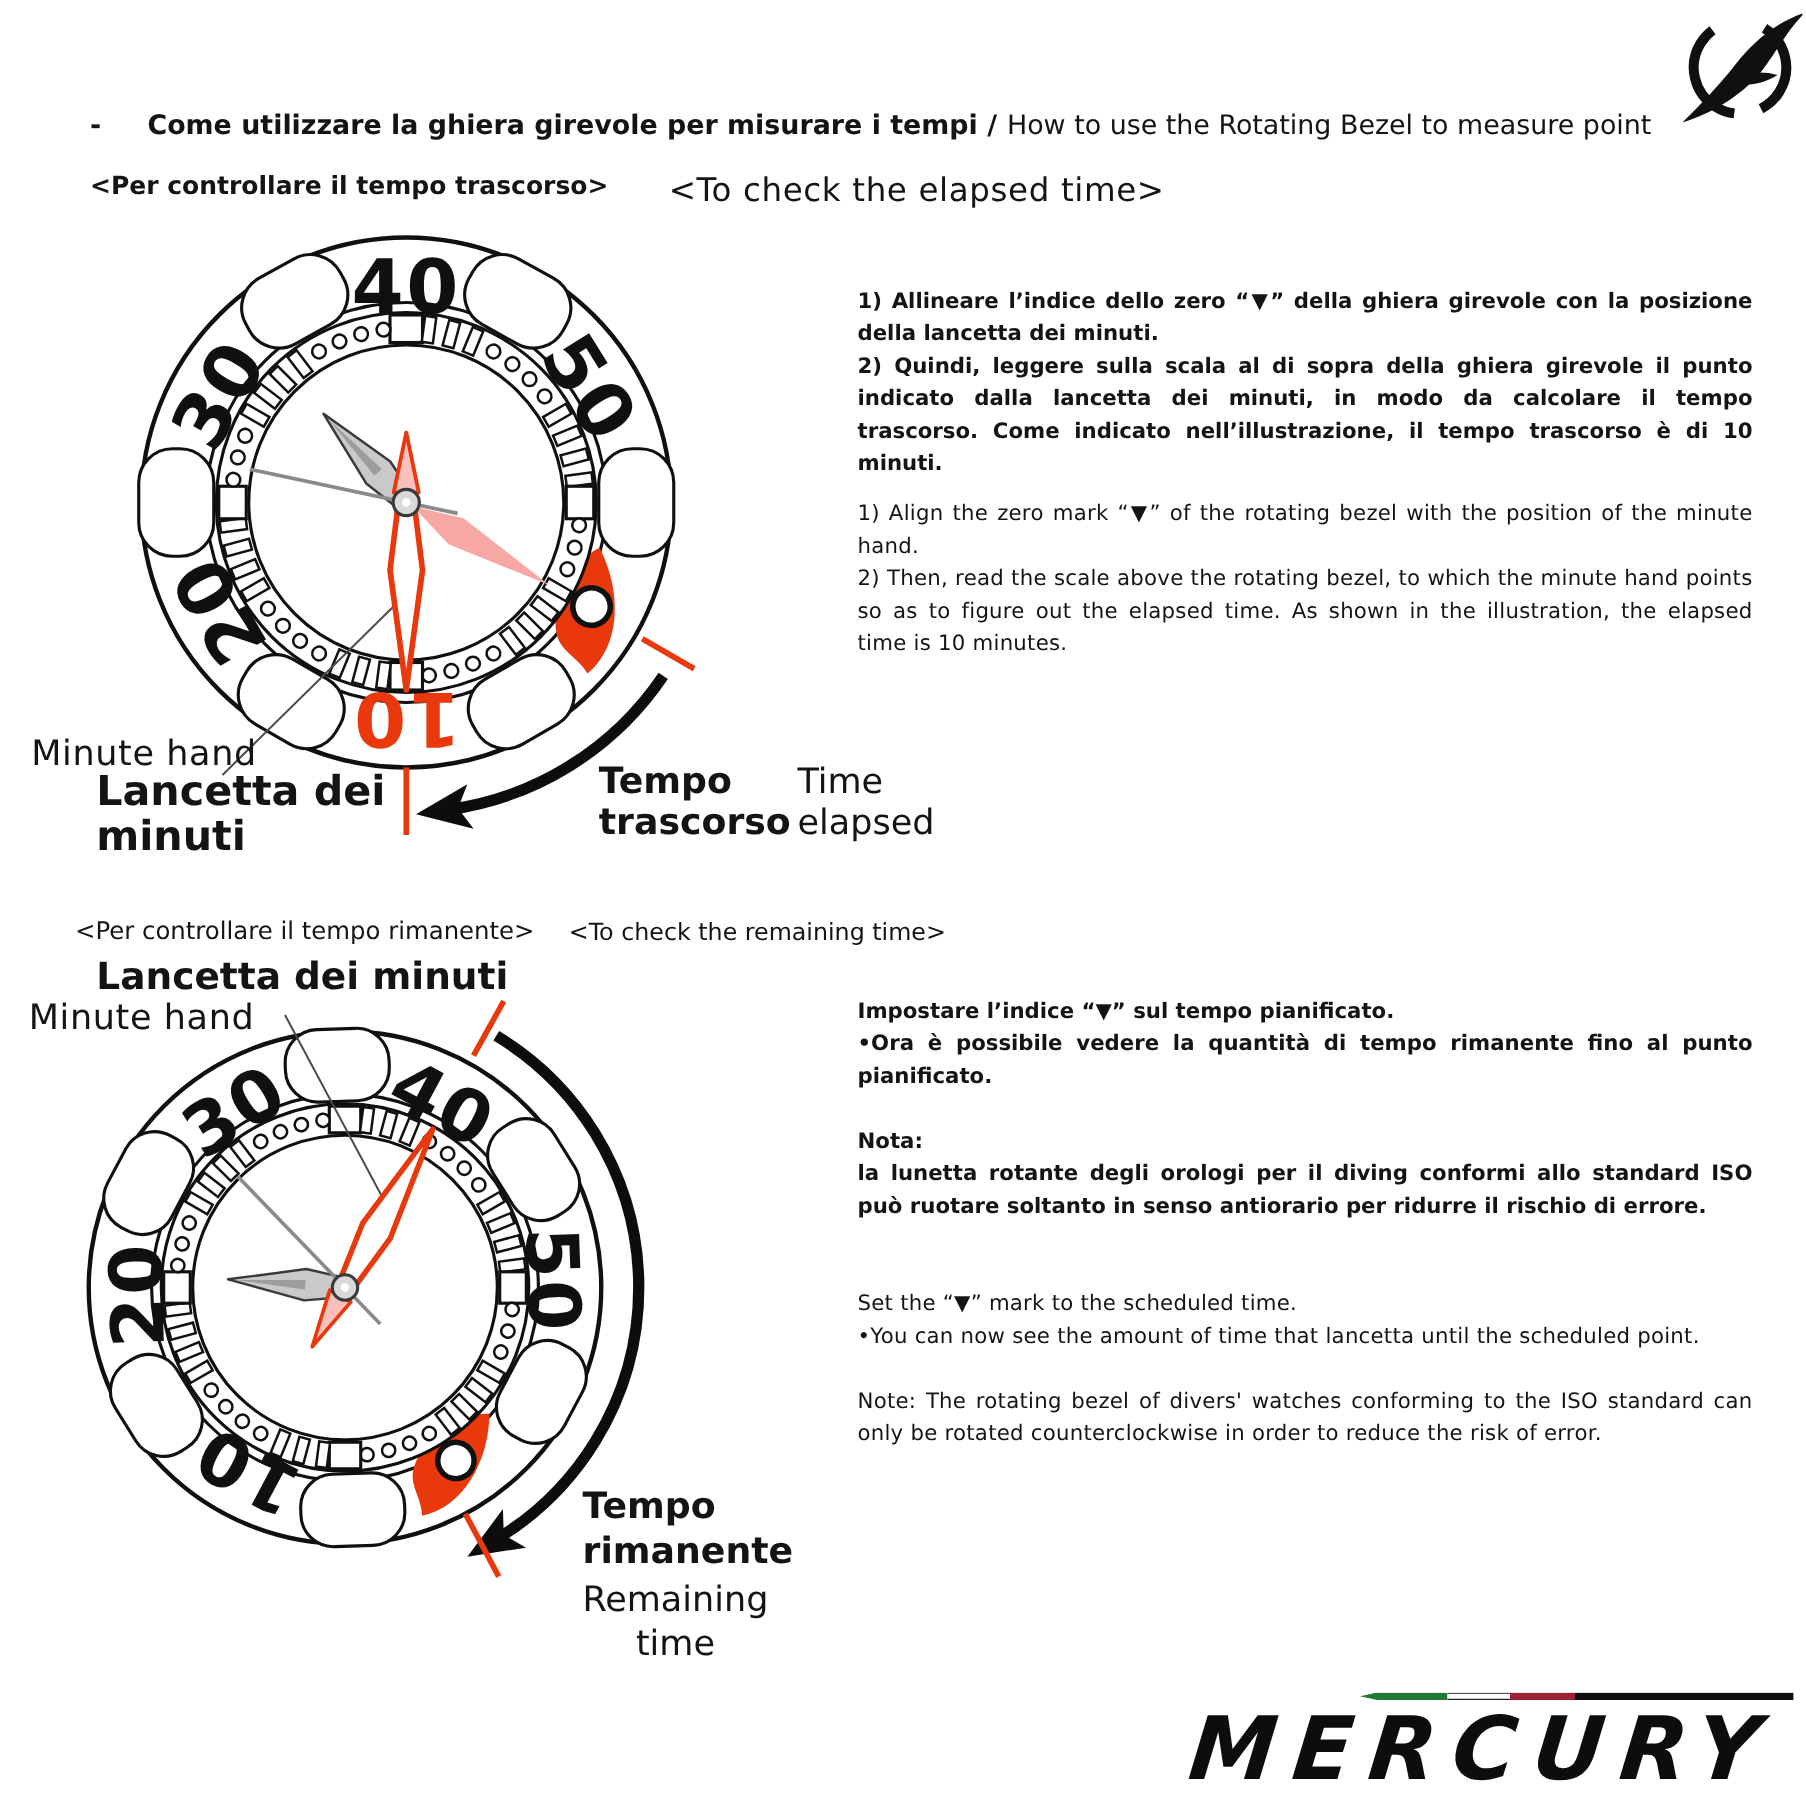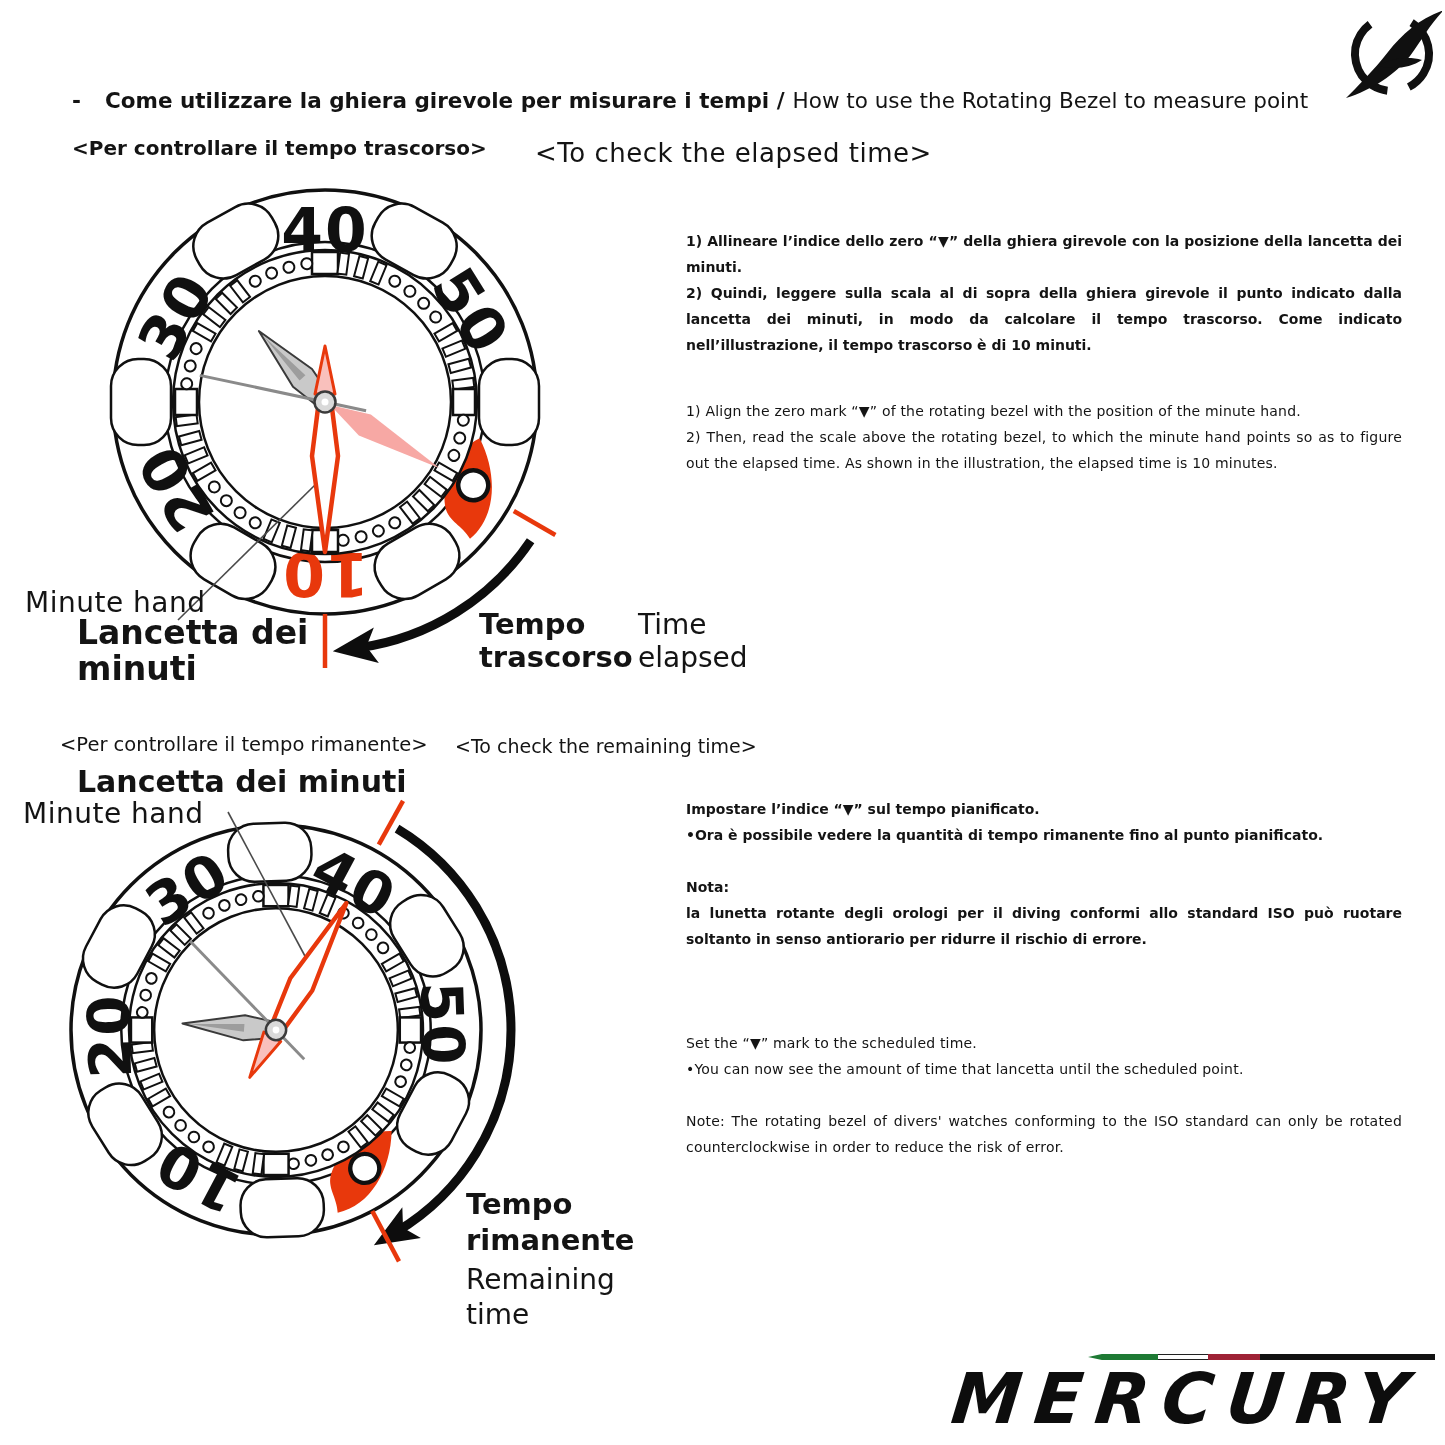--- a/index.html
+++ b/index.html
@@ -4,42 +4,42 @@
 <style>
   html,body{margin:0;padding:0;background:#ffffff;}
   body{width:1445px;height:1445px;position:relative;overflow:hidden;
        font-family:"DejaVu Sans","Liberation Sans",sans-serif;color:#141414;}
   .abs{position:absolute;}
   .pre{white-space:pre-line;}
   .just{text-align:justify;white-space:pre-line;}
 
   .main-title{left:72px;top:88px;width:1340px;font-size:21.5px;}
   .main-title .dash{margin-right:24px;font-weight:bold;}
-  .main-title .it{font-weight:bold;margin-right:8px;}
+  .main-title .it{font-weight:bold;margin-right:8px;margin-left:13px;}
 
   .sub1-it{left:72px;top:136px;font-size:20px;font-weight:bold;}
   .sub1-en{left:535px;top:138px;font-size:26px;letter-spacing:.5px;}
 
-  .col{left:686px;width:716px;font-size:14px;line-height:26px;}
+  .col{left:686px;width:716px;font-size:17px;line-height:26px;}
   .col-it1{top:228px;font-weight:bold;}
   .col-en1{top:398px;letter-spacing:.2px;}
   .col-it2{top:796px;font-weight:bold;}
   .col-en2{top:1030px;letter-spacing:.2px;}
 
   .lbl-mh1{left:25px;top:586px;font-size:28px;letter-spacing:.5px;z-index:3;}
   .lbl-lan1{left:77px;top:615px;font-size:33px;font-weight:bold;line-height:36px;z-index:3;}
   .lbl-elapsed-it{left:479px;top:608px;font-size:29px;font-weight:bold;line-height:33px;z-index:3;}
   .lbl-elapsed-en{left:638px;top:608px;font-size:28px;line-height:33px;z-index:3;}
 
   .sub2-it{left:60px;top:733px;font-size:19.5px;font-weight:normal;z-index:3;}
   .sub2-en{left:455px;top:735px;font-size:19px;z-index:3;}
   .lbl-lan2{left:77px;top:764px;font-size:30px;font-weight:bold;z-index:3;}
   .lbl-mh2{left:23px;top:797px;font-size:28px;letter-spacing:.5px;z-index:3;}
   .lbl-rem-it{left:466px;top:1186px;font-size:29px;font-weight:bold;line-height:36px;z-index:3;}
-  .lbl-rem-en{left:466px;top:1262px;font-size:28px;line-height:35px;z-index:3;}
+  .lbl-rem-en{left:466px;top:1262px;font-size:28px;line-height:35px;z-index:3;text-align:center;}
 
   .watch-svg{pointer-events:none;z-index:2;}
   #watch1{left:25px;top:102px;}
   #watch2{left:-24px;top:730px;}
   #flogo{left:1342px;top:4px;}
 
   .brand{left:950px;top:1342px;width:495px;height:95px;}
   .brand .word{position:absolute;left:2px;top:16px;font-size:70px;font-weight:bold;
       font-style:italic;letter-spacing:13px;transform:skewX(-6deg);color:#0d0d0d;}
   .flagbar{position:absolute;left:138px;top:12px;width:347px;height:6px;display:flex;

